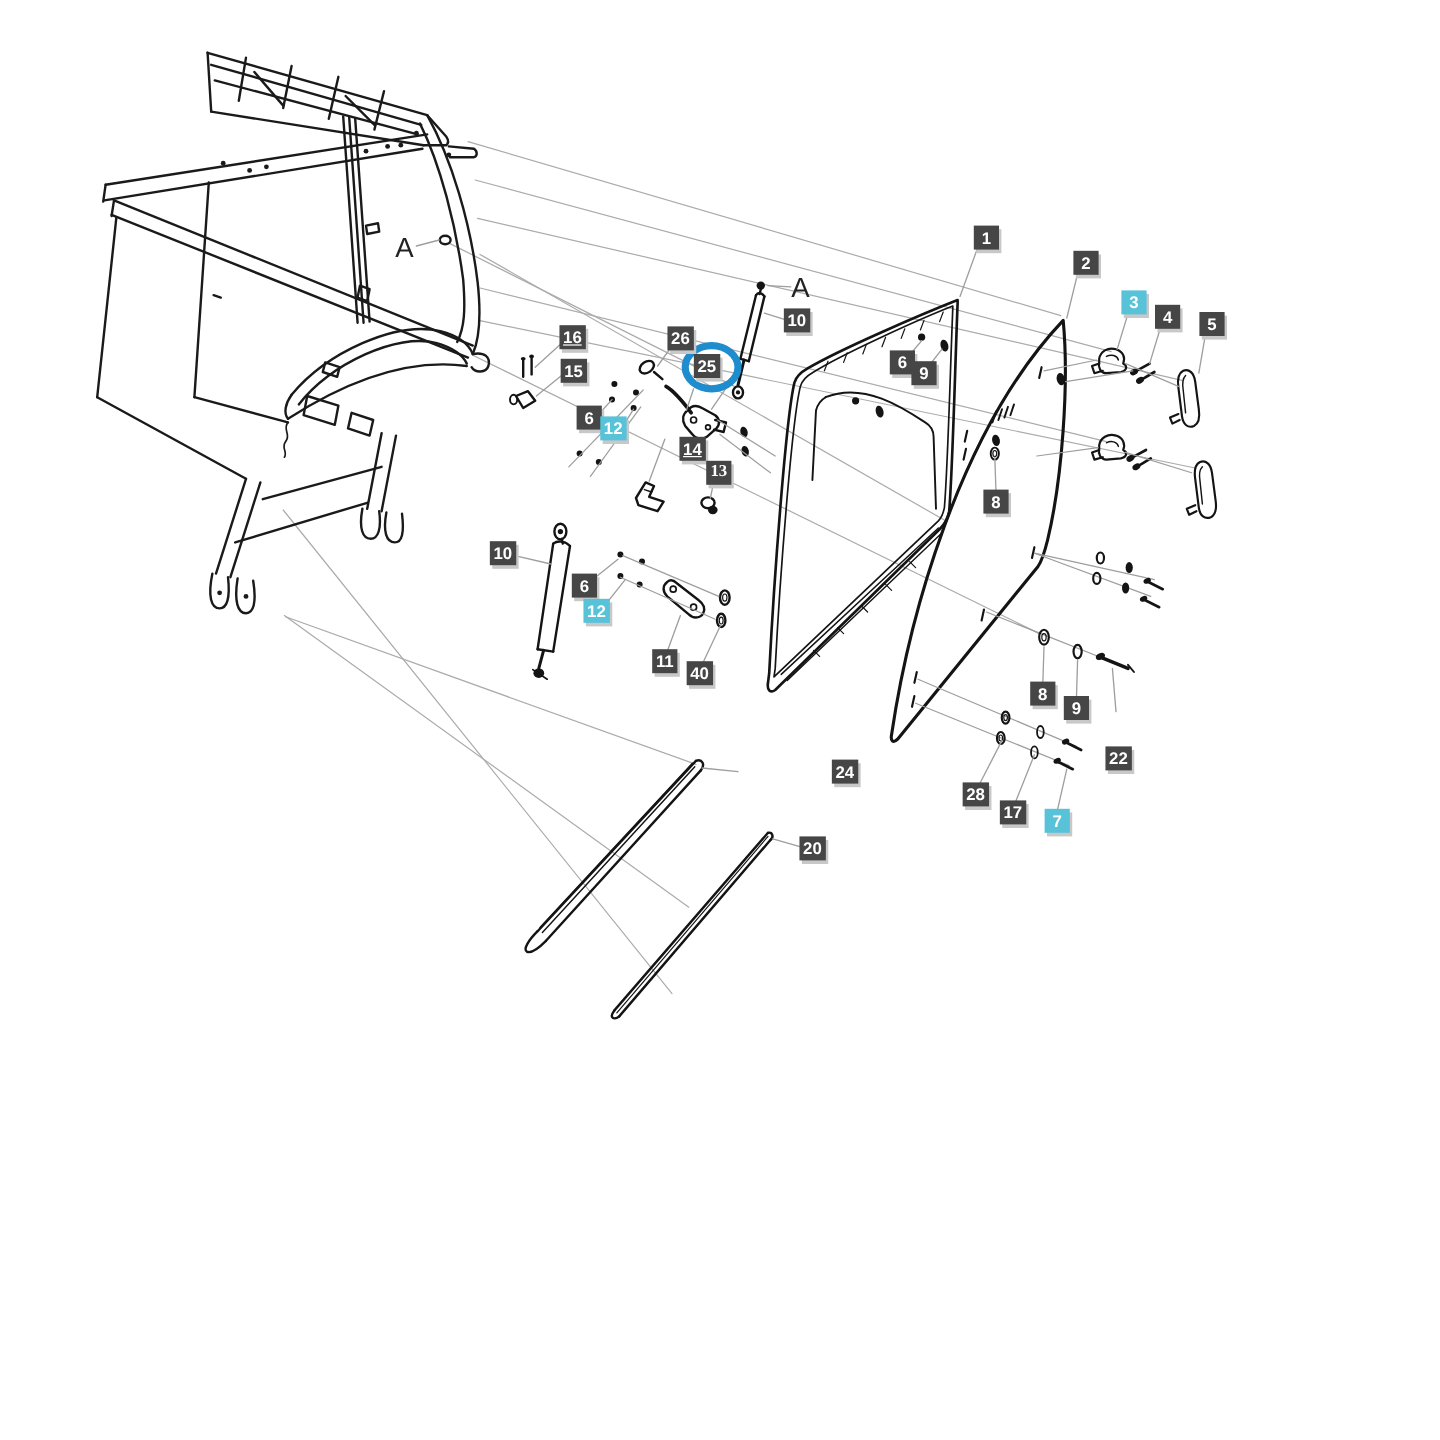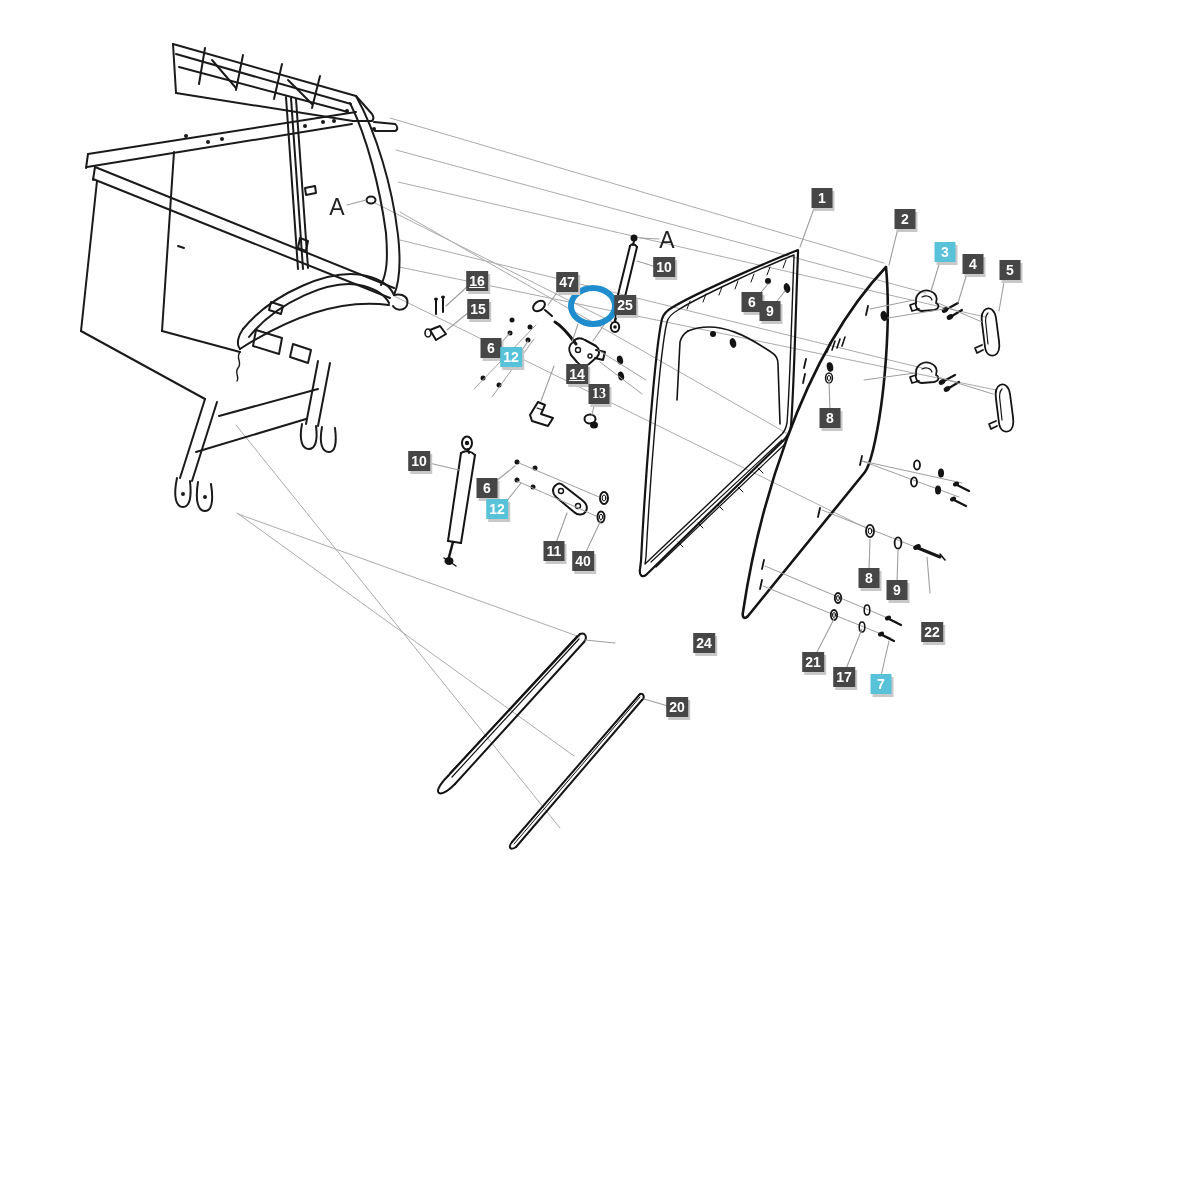--- a/index.html
+++ b/index.html
@@ -425,40 +425,40 @@
   </svg>
 
   <div id="labels-layer">
       <div class="selection-ring" style="left: 593px; top: 306px; width: 50px; height: 42px;"></div>
       <div class="part-label" style="left: 822px; top: 198px;">1</div>
       <div class="part-label" style="left: 905px; top: 219px;">2</div>
       <div class="part-label cyan" style="left: 945px; top: 252px;">3</div>
       <div class="part-label" style="left: 973px; top: 264px;">4</div>
       <div class="part-label" style="left: 1010px; top: 270px;">5</div>
       <div class="part-label" style="left: 664px; top: 267px;">10</div>
-      <div class="part-label" style="left: 567px; top: 282px;">47</div>
-      <div class="part-label" style="left: 589px; top: 305px; margin-left: 36px;">25</div>
+      <div class="part-label" style="left: 567px; top: 282px;">26</div>
+      <div class="part-label" style="left: 589px; top: 305px;">25</div>
       <div class="part-label" style="left: 477px; top: 281px; text-decoration: underline;">16</div>
       <div class="part-label" style="left: 478px; top: 309px;">15</div>
       <div class="part-label" style="left: 752px; top: 302px;">6</div>
       <div class="part-label" style="left: 770px; top: 311px;">9</div>
       <div class="part-label" style="left: 491px; top: 348px;">6</div>
       <div class="part-label cyan" style="left: 511px; top: 357px;">12</div>
       <div class="part-label" style="left: 577px; top: 374px; text-decoration: underline;">14</div>
       <div class="part-label" style="left: 599px; top: 394px; font-family: Liberation Serif, serif;">13</div>
       <div class="part-label" style="left: 830px; top: 418px;">8</div>
       <div class="part-label" style="left: 419px; top: 461px;">10</div>
       <div class="part-label" style="left: 487px; top: 488px;">6</div>
       <div class="part-label cyan" style="left: 497px; top: 509px;">12</div>
       <div class="part-label" style="left: 554px; top: 551px;">11</div>
       <div class="part-label" style="left: 583px; top: 561px;">40</div>
       <div class="part-label" style="left: 869px; top: 578px;">8</div>
       <div class="part-label" style="left: 897px; top: 590px;">9</div>
       <div class="part-label" style="left: 932px; top: 600px; margin-top: 32px;">22</div>
-      <div class="part-label" style="left: 813px; top: 662px;">21</div>
+      <div class="part-label" style="left: 813px; top: 662px;">28</div>
       <div class="part-label" style="left: 844px; top: 677px;">17</div>
       <div class="part-label cyan" style="left: 881px; top: 684px;">7</div>
       <div class="part-label" style="left: 659px; top: 643px; margin-left: 45px;">24</div>
       <div class="part-label" style="left: 677px; top: 707px;">20</div>
       <div class="marker-a" style="left: 337px; top: 207px;">A</div>
       <div class="marker-a" style="left: 667px; top: 240px;">A</div>
     </div>
 </div>
 
 </body></html>

